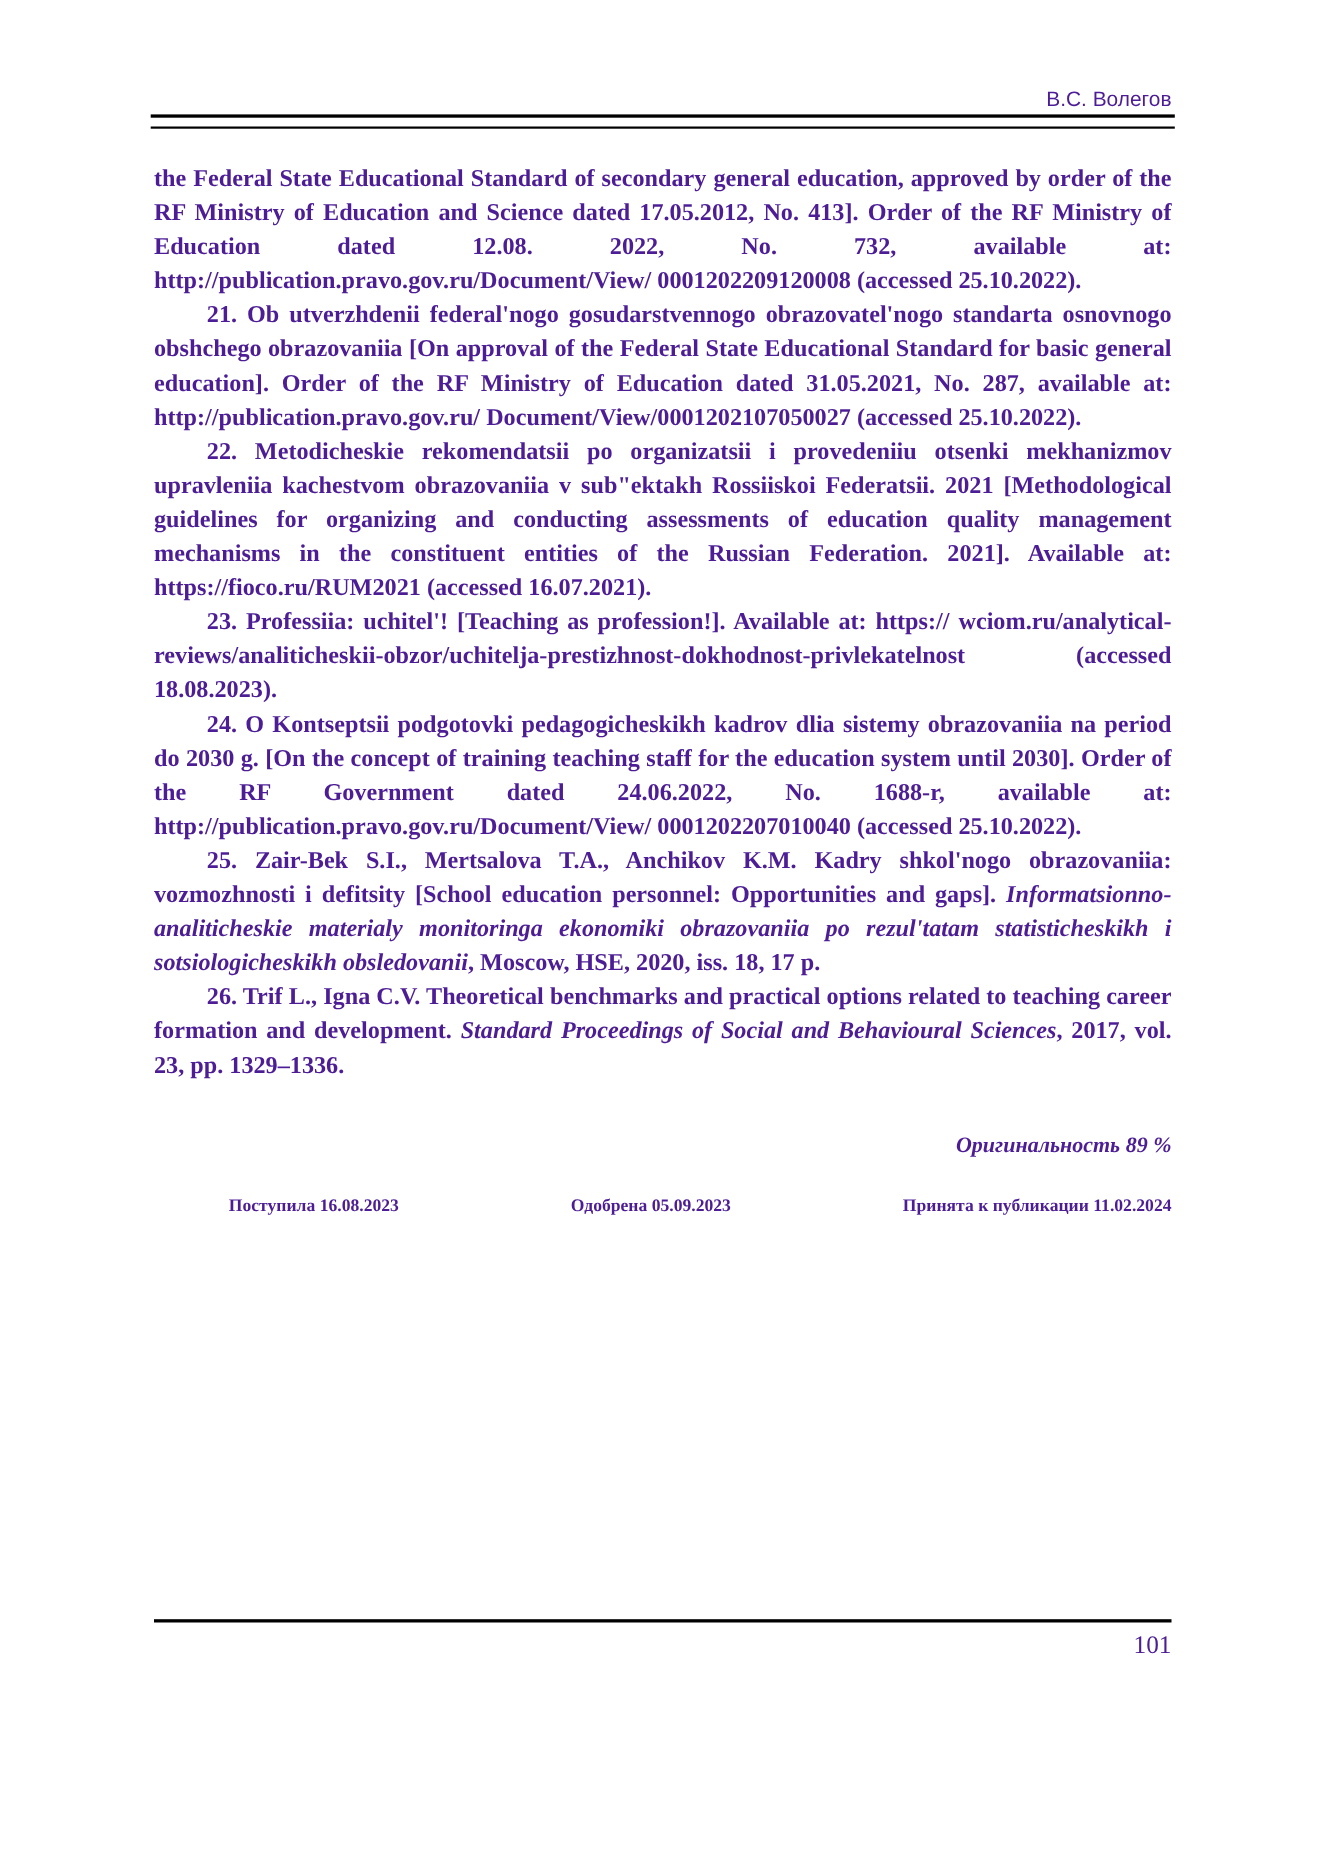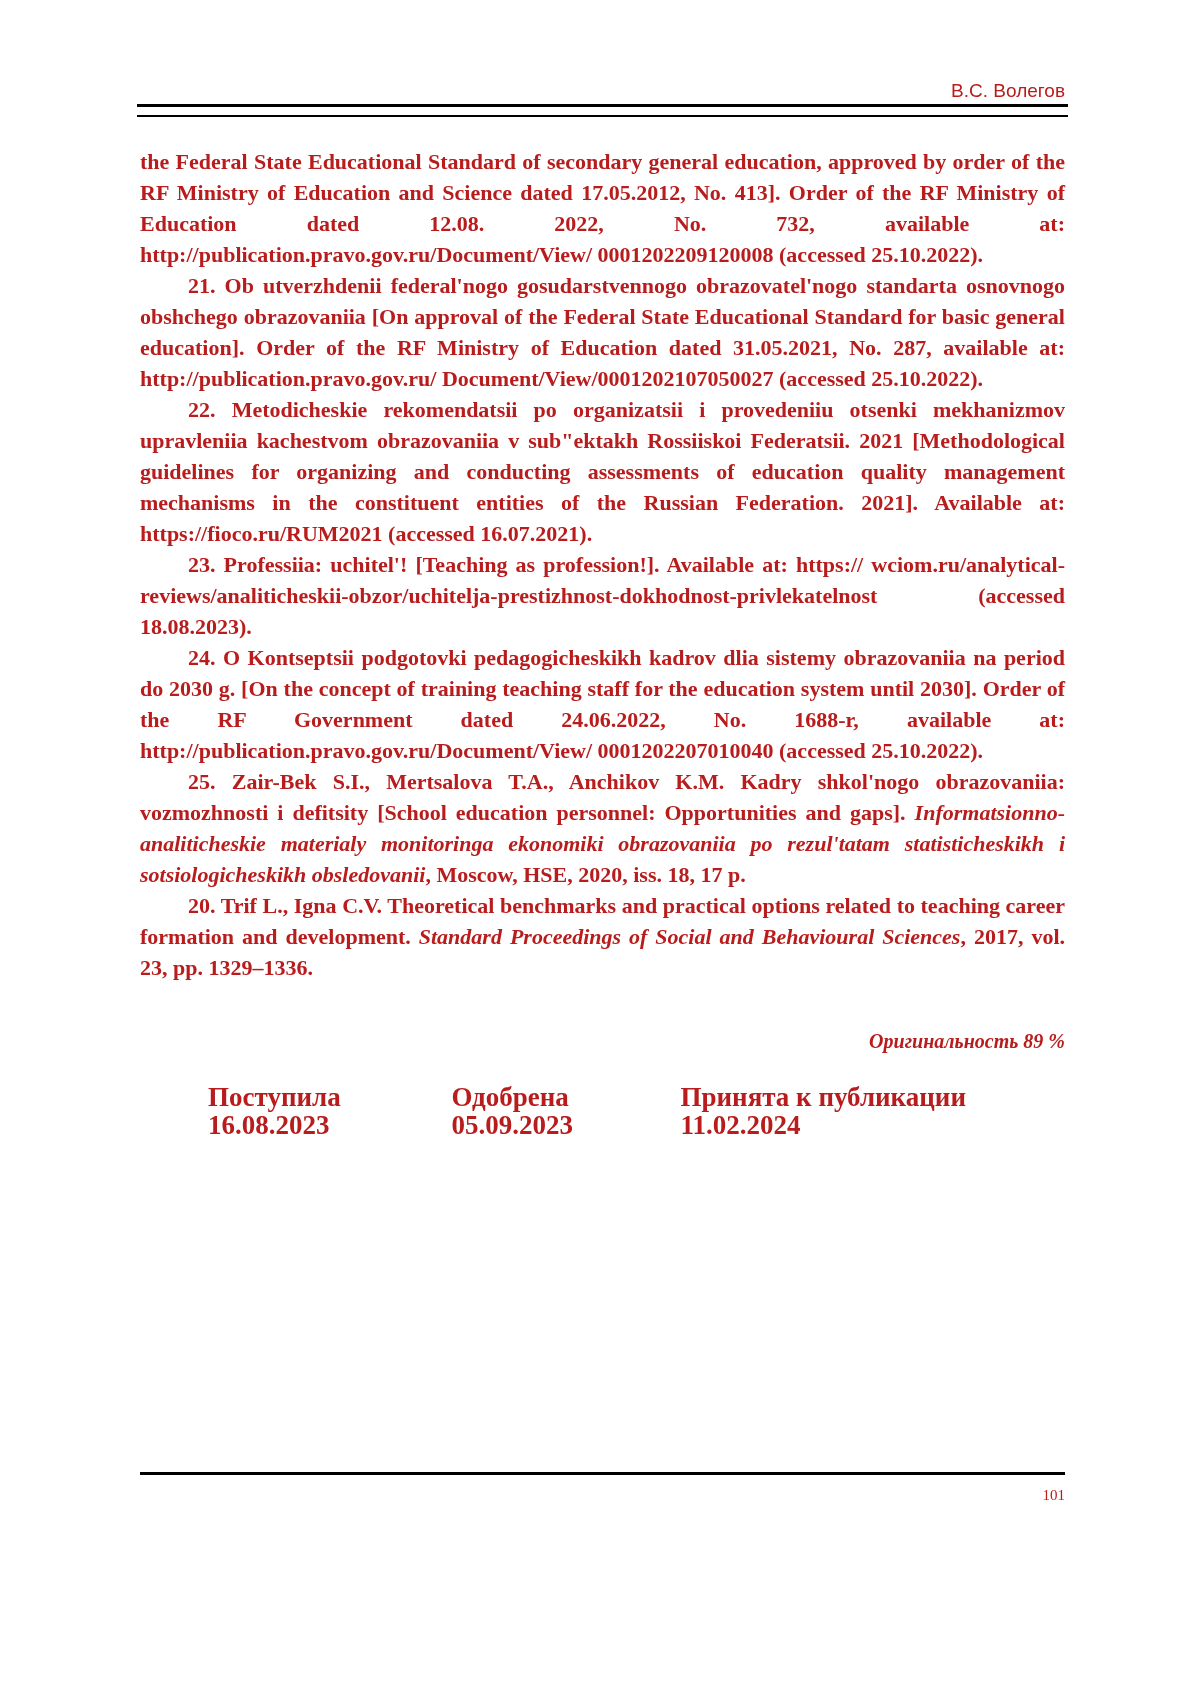--- a/index.html
+++ b/index.html
@@ -5,21 +5,21 @@
   html, body {
     margin: 0;
     padding: 0;
     background: #ffffff;
   }
   .page {
     position: relative;
     width: 1200px;
     height: 1700px;
     background: #ffffff;
-    color: #b91c1c;
+    color: #4c1d95;
     font-family: "Liberation Serif", serif;
     overflow: hidden;
   }
   .running-header {
     position: absolute;
     top: 80px;
     left: 140px;
     right: 135px;
     text-align: right;
     font-family: "Liberation Sans", sans-serif;
@@ -60,37 +60,37 @@
     text-align: right;
     font-style: italic;
     font-size: 20px;
     line-height: 28px;
   }
   .dates-row {
     margin-top: 28px;
     display: flex;
     justify-content: space-between;
     padding-left: 68px;
-    font-size: 27px;
+    font-size: 16px;
     line-height: 28px;
     text-align: left;
   }
   .footer {
     position: absolute;
     left: 140px;
     right: 135px;
     top: 1472px;
   }
   .footer-rule {
     border-top: 3px solid #000;
   }
   .page-number {
     margin-top: 8px;
     text-align: right;
-    font-size: 15px;
+    font-size: 23px;
     line-height: 25px;
   }
 </style>
 </head>
 <body>
 
 <div class="page">
 
   <div class="running-header">В.С. Волегов</div>
 
@@ -98,21 +98,21 @@
 
   <div class="body-text">
 
     <div>
         <p class="para"><span>the Federal State Educational Standard of secondary general education, approved by order of the RF Ministry of Education and Science dated 17.05.2012, No. 413]. Order of the RF Ministry of Education dated 12.08. 2022, No. 732, available at: http://publication.pravo.gov.ru/Document/View/ 0001202209120008 (accessed 25.10.2022).</span></p>
         <p class="para indent"><span>21. Ob utverzhdenii federal'nogo gosudarstvennogo obrazovatel'nogo standarta osnovnogo obshchego obrazovaniia [On approval of the Federal State Educational Standard for basic general education]. Order of the RF Ministry of Education dated 31.05.2021, No. 287, available at: http://publication.pravo.gov.ru/ Document/View/0001202107050027 (accessed 25.10.2022).</span></p>
         <p class="para indent"><span>22. Metodicheskie rekomendatsii po organizatsii i provedeniiu otsenki mekhanizmov upravleniia kachestvom obrazovaniia v sub"ektakh Rossiiskoi Federatsii. 2021 [Methodological guidelines for organizing and conducting assessments of education quality management mechanisms in the constituent entities of the Russian Federation. 2021]. Available at: https://fioco.ru/RUM2021 (accessed 16.07.2021).</span></p>
         <p class="para indent"><span>23. Professiia: uchitel'! [Teaching as profession!]. Available at: https:// wciom.ru/analytical-reviews/analiticheskii-obzor/uchitelja-prestizhnost-dokhodnost-privlekatelnost (accessed 18.08.2023).</span></p>
         <p class="para indent"><span>24. O Kontseptsii podgotovki pedagogicheskikh kadrov dlia sistemy obrazovaniia na period do 2030 g. [On the concept of training teaching staff for the education system until 2030]. Order of the RF Government dated 24.06.2022, No. 1688-r, available at: http://publication.pravo.gov.ru/Document/View/ 0001202207010040 (accessed 25.10.2022).</span></p>
         <p class="para indent"><span>25. Zair-Bek S.I., Mertsalova T.A., Anchikov K.M. Kadry shkol'nogo obrazovaniia: vozmozhnosti i defitsity [School education personnel: Opportunities and gaps]. </span><span class="italic">Informatsionno-analiticheskie materialy monitoringa ekonomiki obrazovaniia po rezul'tatam statisticheskikh i sotsiologicheskikh obsledovanii</span><span>, Moscow, HSE, 2020, iss. 18, 17 p.</span></p>
-        <p class="para indent"><span>20. Trif L., Igna C.V. Theoretical benchmarks and practical options related to teaching career formation and development. </span><span class="italic">Standard Proceedings of Social and Behavioural Sciences</span><span>, 2017, vol. 23, pp. 1329–1336.</span></p>
+        <p class="para indent"><span>26. Trif L., Igna C.V. Theoretical benchmarks and practical options related to teaching career formation and development. </span><span class="italic">Standard Proceedings of Social and Behavioural Sciences</span><span>, 2017, vol. 23, pp. 1329–1336.</span></p>
       </div>
 
     <div class="originality">Оригинальность 89 %</div>
 
     <div class="dates-row">
       <span>Поступила 16.08.2023</span>
       <span>Одобрена 05.09.2023</span>
       <span>Принята к публикации 11.02.2024</span>
     </div>
 

